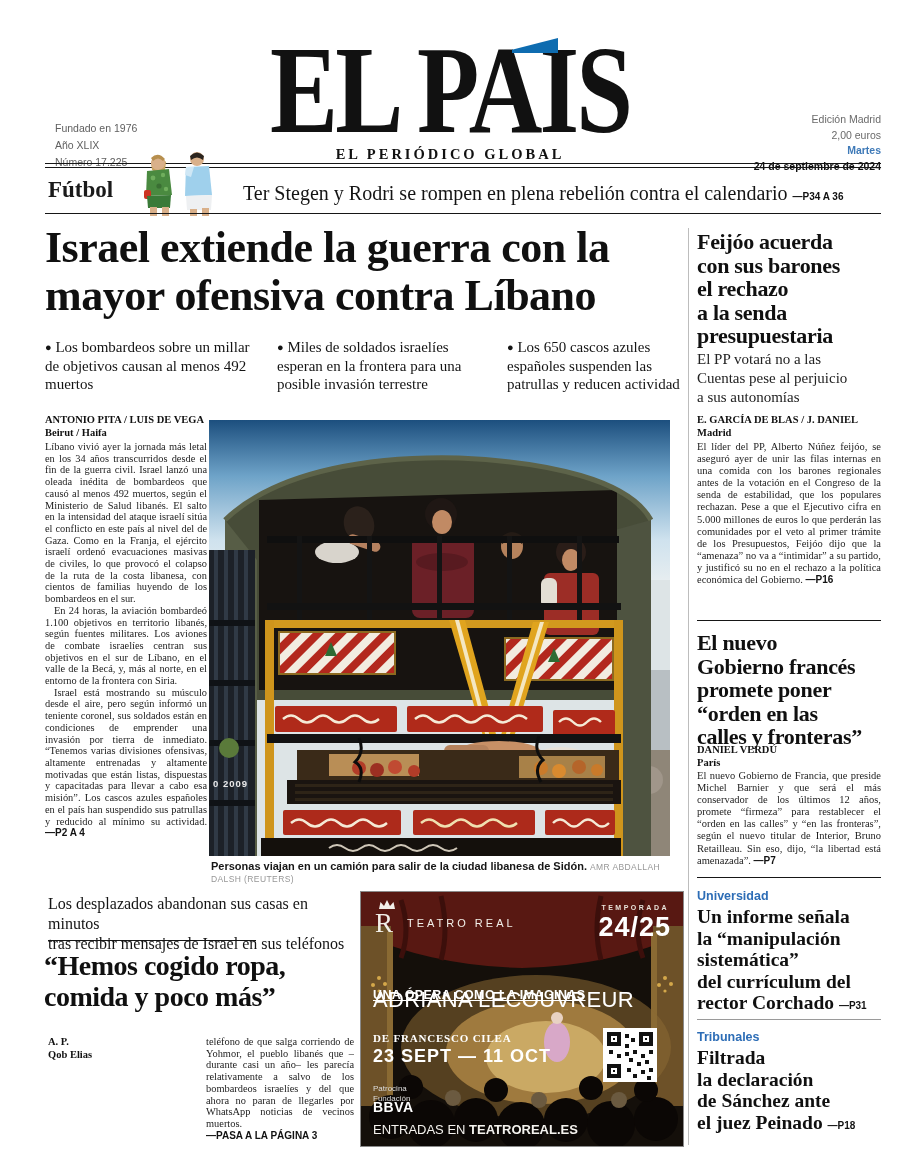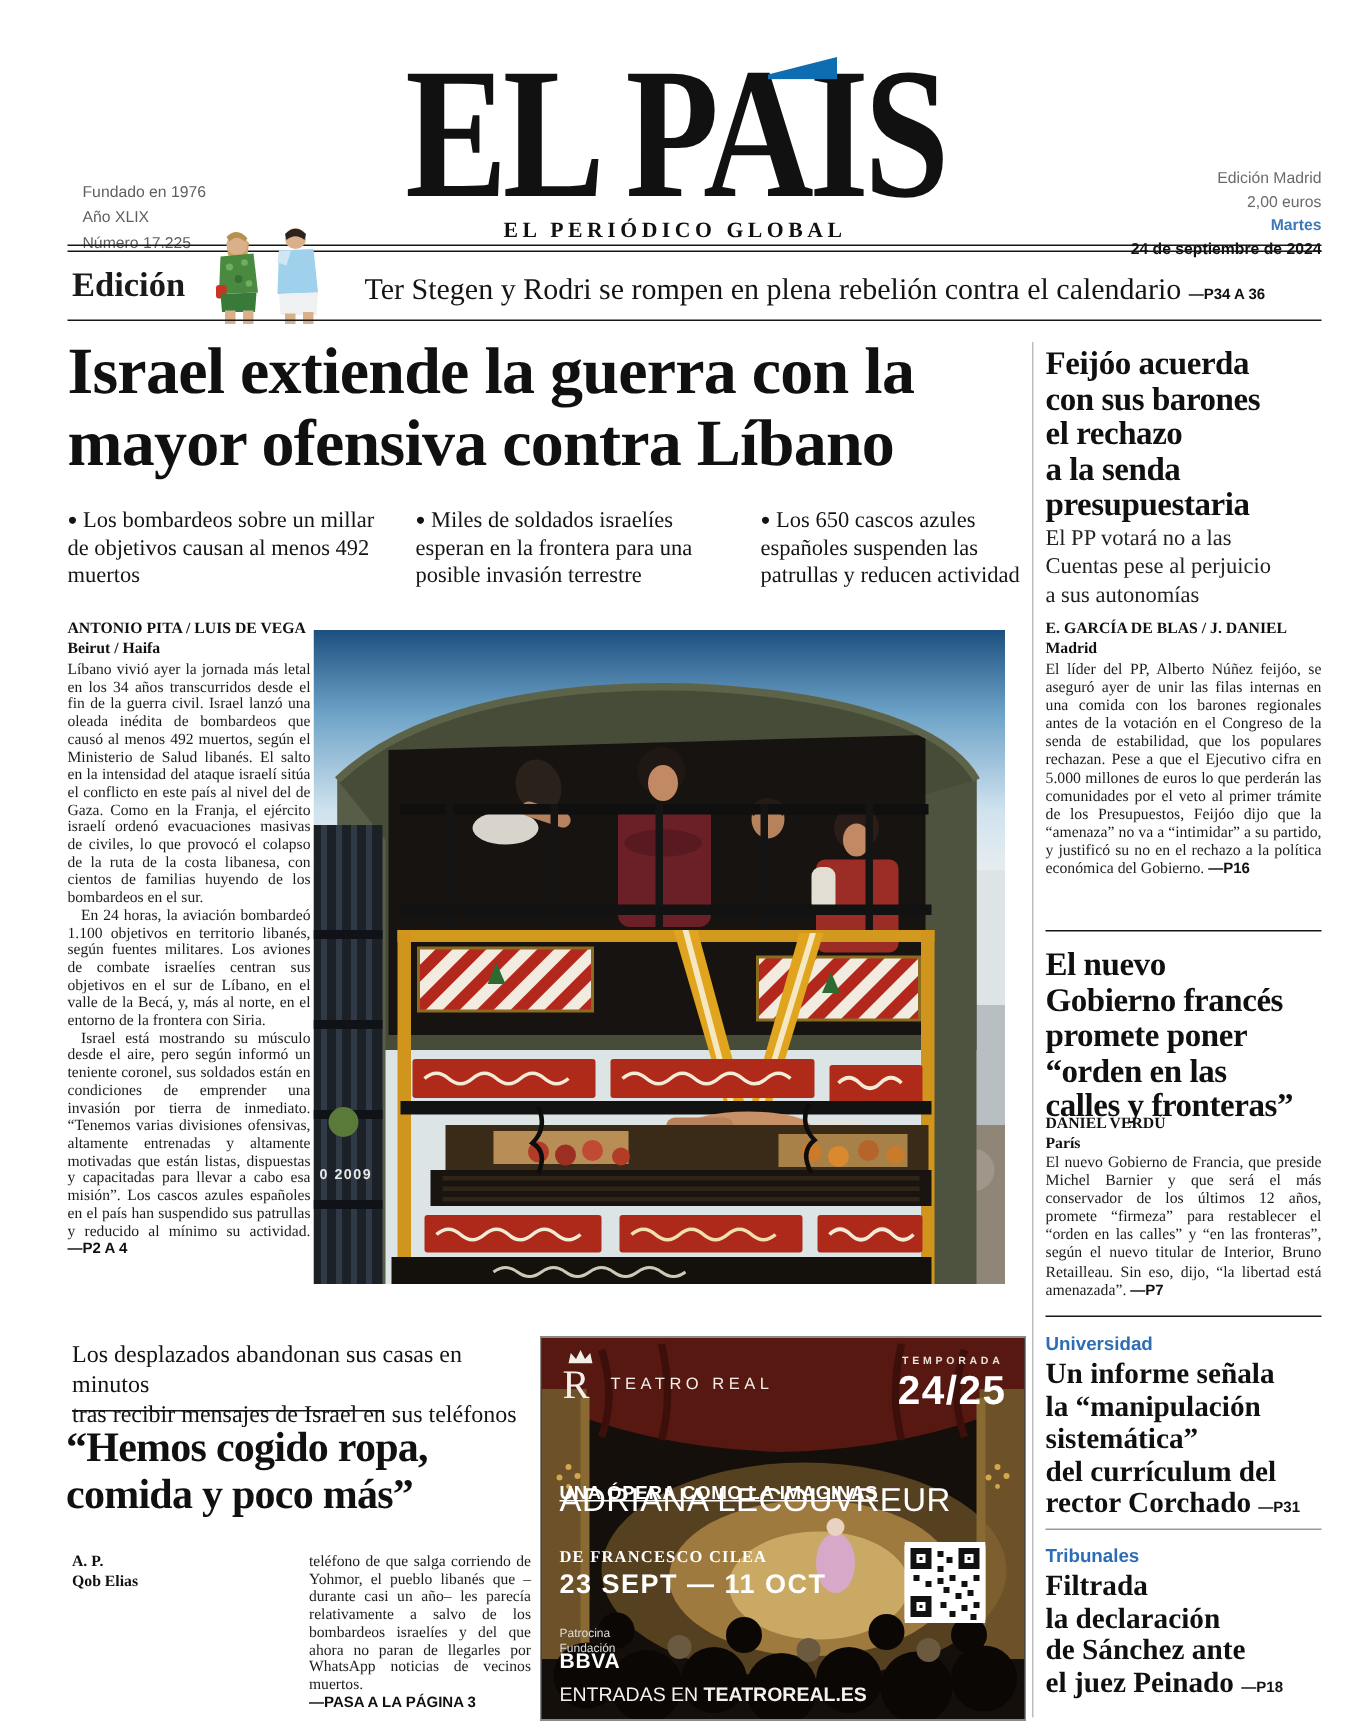--- a/index.html
+++ b/index.html
@@ -96,21 +96,21 @@
   <div class="abs m-right">
     <div>Edición Madrid</div>
     <div>2,00 euros</div>
     <div class="blue">Martes</div>
     <div class="blk">24 de septiembre de 2024</div>
   </div>
 
   <div class="abs hr" style="left:45px;right:19px;top:163px;"></div>
   <div class="abs hr" style="left:45px;right:19px;top:167px;"></div>
 
-  <div class="abs fut-label">Edición</div>
+  <div class="abs fut-label">Fútbol</div>
 
   <svg class="abs" style="left:131px;top:148px;" width="104" height="68" viewBox="0 0 104 68">
 
     <path d="M20,14 q8,-9 15,0 l-1,8 q-7,5 -13,0 Z" fill="#c9a45f"></path>
     <circle cx="27" cy="15" r="7" fill="#d9b08a"></circle>
     <path d="M20,10 q7,-7 14,1 l-2,2 q-5,-5 -10,0 Z" fill="#b78f4e"></path>
     <path d="M16,23 L38,21 L41,47 L15,48 Z" fill="#4a8a40"></path>
     <circle cx="22" cy="30" r="2.4" fill="#6fae5d"></circle>
       <circle cx="32" cy="27" r="2.2" fill="#6fae5d"></circle>
     <circle cx="28" cy="38" r="2.6" fill="#3a6f33"></circle>
@@ -274,20 +274,23 @@
         <rect x="0" y="260" width="46" height="6" fill="#0f1216"></rect>
       <rect x="0" y="320" width="46" height="6" fill="#0f1216"></rect>
         <rect x="0" y="380" width="46" height="6" fill="#0f1216"></rect>
       <circle cx="20" cy="328" r="10" fill="#5a7a3a"></circle>
       <path d="M150,318 q6,14 -4,24 q10,6 4,20" stroke="#0d0d0d" stroke-width="3" fill="none"></path>
       <path d="M330,316 q-6,14 4,24 q-10,8 -2,22" stroke="#0d0d0d" stroke-width="3" fill="none"></path>
     </svg>
     <span class="abs plate">0 2009</span>
   </div>
 
+  <div class="abs caption">
+    <span>Personas viajan en un camión para salir de la ciudad libanesa de Sidón. </span><span class="credit">AMR ABDALLAH DALSH (REUTERS)</span>
+  </div>
 
   <div class="abs rc rc-h pre" style="top:230px;">Feijóo acuerda
 con sus barones
 el rechazo
 a la senda
 presupuestaria</div>
   <div class="abs rc rc-deck pre" style="top:350px;">El PP votará no a las
 Cuentas pese al perjuicio
 a sus autonomías</div>
   <div class="abs rc" style="top:414px;">

